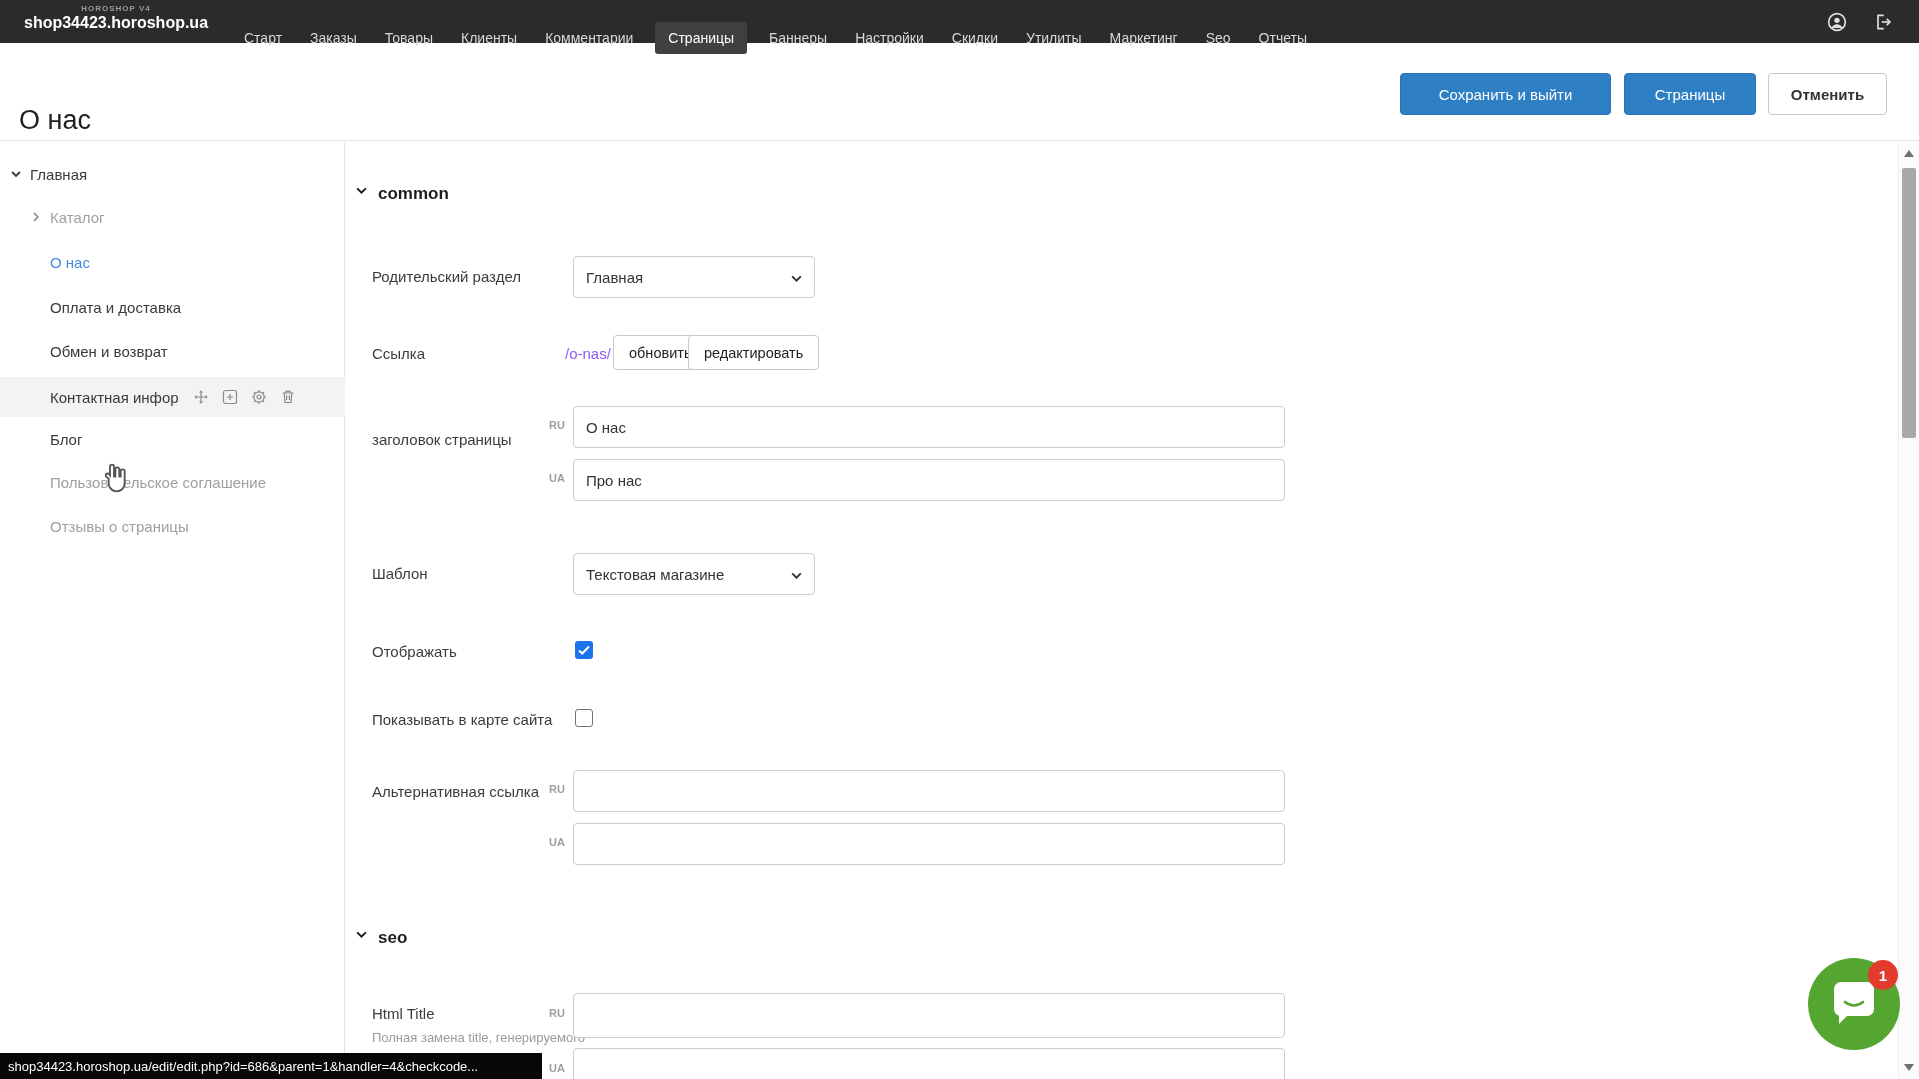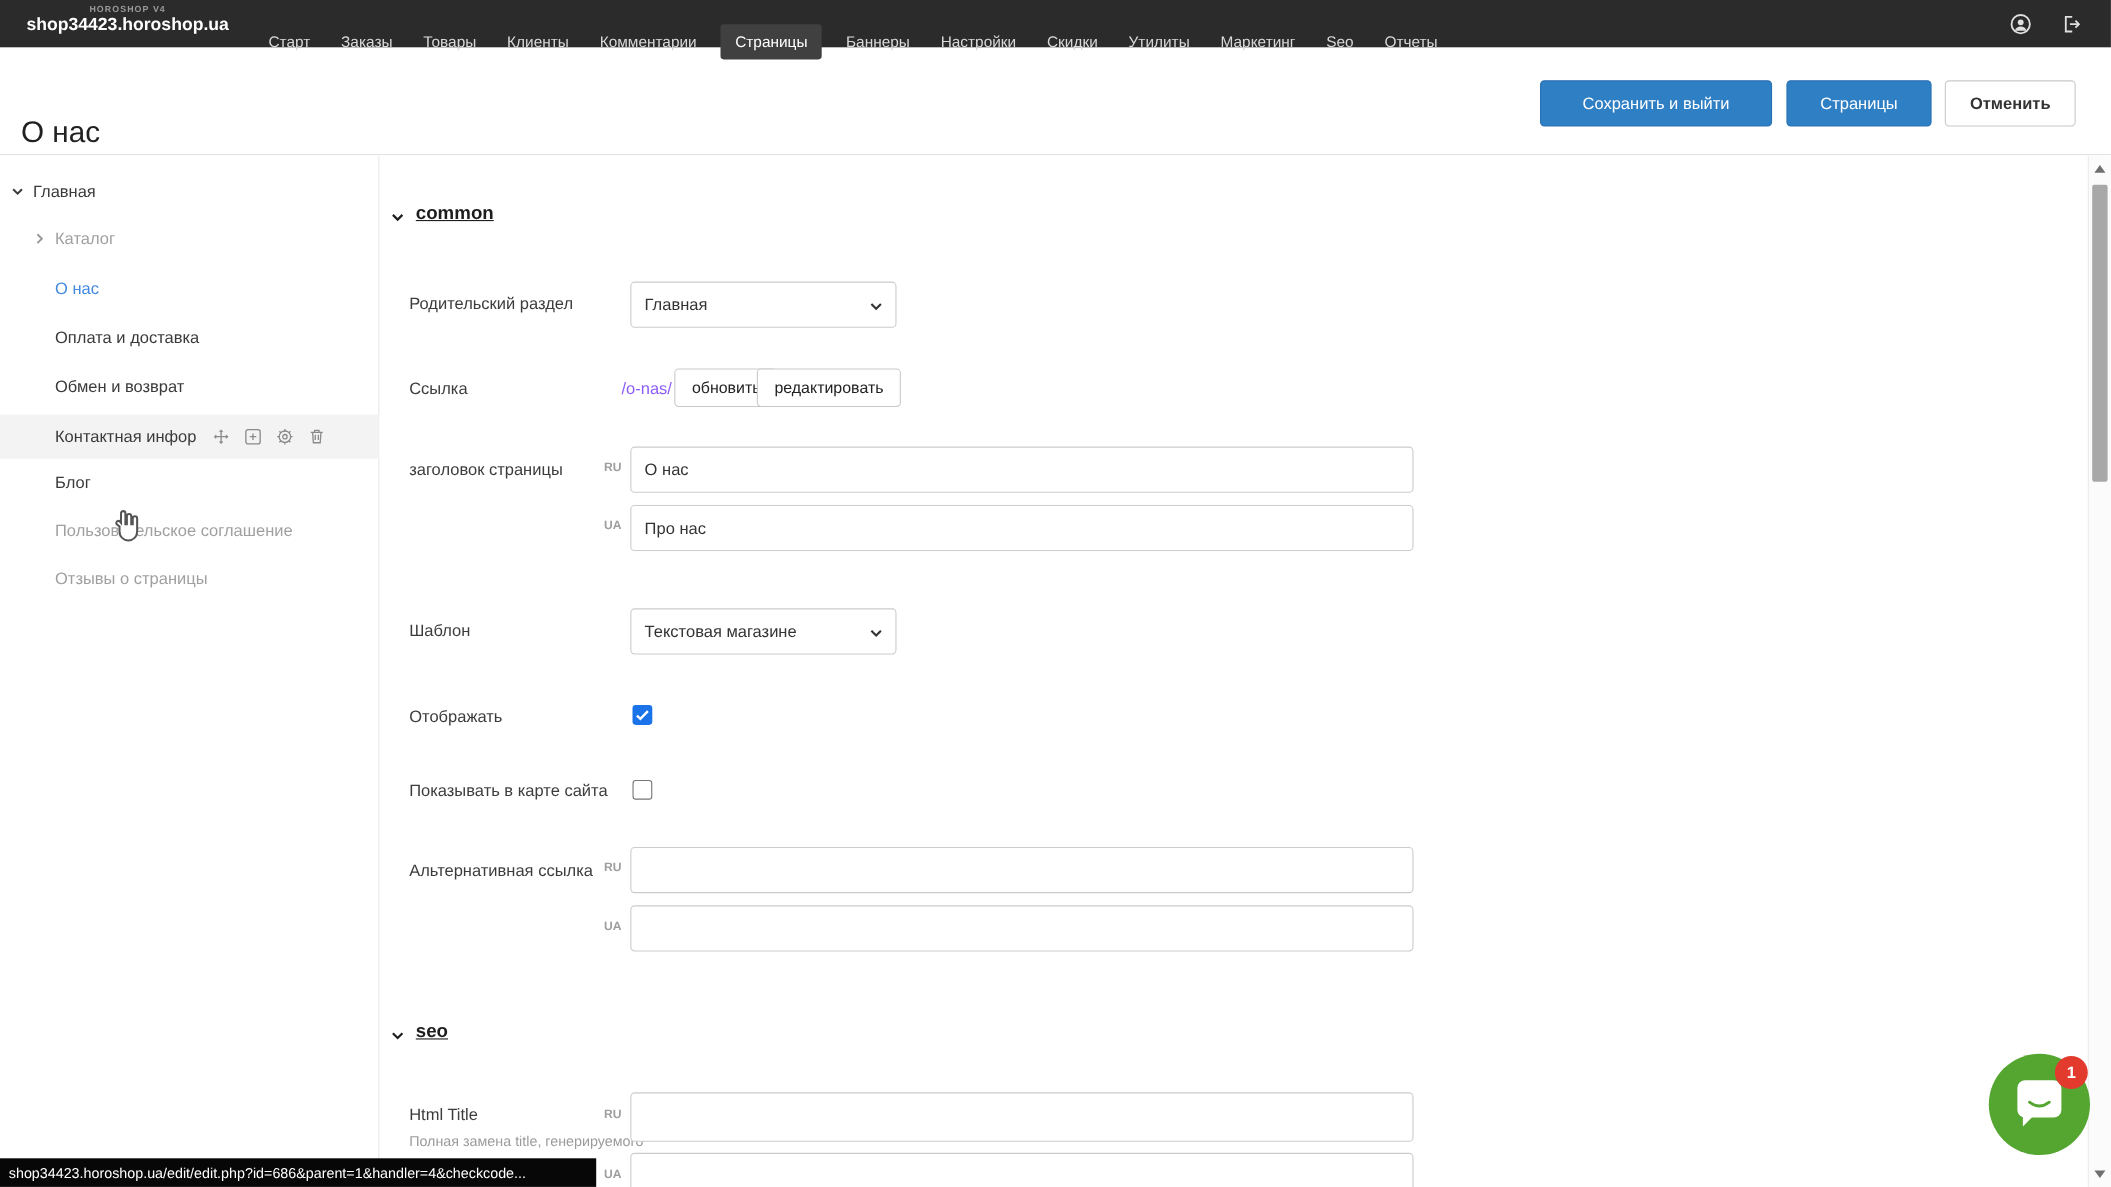--- a/index.html
+++ b/index.html
@@ -44,22 +44,22 @@
   .t-gray { color:#a0a0a0; }
   .t-blue { color:#4489e0; }
   .tree-actions { display:flex; align-items:center; gap:13px; margin-left:14px; }
   .tree-actions svg { width:16px; height:16px; display:block; cursor:pointer; }
   .hand-cursor { position:absolute; left:100px; top:320px; width:32px; height:32px;
                  z-index:40; pointer-events:none; }
 
   
   .main { position:absolute; left:345px; top:142px; width:1553px; height:937px;
           background:#fff; overflow:hidden; }
-  .section-head { position:absolute; display:flex; align-items:flex-end; gap:10px;
-                  font-size:17px; font-weight:bold; color:#1d1d1d; cursor:pointer;text-decoration:underline; }
+  .section-head { position:absolute; display:flex; align-items:flex-start; gap:10px;
+                  font-size:17px; font-weight:bold; color:#1d1d1d; cursor:pointer; }
   .section-head svg { width:13px; height:13px; }
   .f-label { position:absolute; font-size:15px; color:#3c3c3c; white-space:nowrap; }
   .f-hint  { position:absolute; font-size:13px; color:#9b9b9b; white-space:nowrap; }
   .lang-badge { position:absolute; width:26px; text-align:right; font-size:11px;
                 color:#9e9e9e; font-weight:bold; }
   .t-input { position:absolute; left:228px; width:712px; height:42px;
              border:1px solid #ccc; border-radius:4px; font-size:15px; color:#333;
              padding:0 12px; font-family:"Liberation Sans", sans-serif; background:#fff; }
   .t-select { position:absolute; left:228px; width:242px; height:42px;
               border:1px solid #ccc; border-radius:4px; font-size:15px; color:#333;
@@ -229,21 +229,21 @@
     <svg viewBox="0 0 12 12">
       <path d="M2 4l4 4 4-4" fill="none" stroke="#333" stroke-width="1.8"></path>
       </svg>
   </div>
 
   <div class="f-label" style="left:27px; top:203px;">Ссылка</div>
   <div class="link-path" style="left:220px; top:203px;">/o-nas/</div>
   <div class="mini-btn" style="left:268px; top:193px;">обновить</div>
   <div class="mini-btn" style="left:343px; top:193px;">редактировать</div>
 
-  <div class="f-label" style="left:27px; top:277px;">заголовок страницы</div>
+  <div class="f-label" style="left:27px; top:289px;">заголовок страницы</div>
   <div class="lang-badge" style="left:194px; top:277px;">RU</div>
   <input class="t-input" style="top: 264px;" value="О нас">
   <div class="lang-badge" style="left:194px; top:330px;">UA</div>
   <input class="t-input" style="top: 317px;" value="Про нас">
 
   <div class="f-label" style="left:27px; top:423px;">Шаблон</div>
   <div class="t-select" style="top:411px;">
     <span>Текстовая магазине</span>
     <svg viewBox="0 0 12 12">
       <path d="M2 4l4 4 4-4" fill="none" stroke="#333" stroke-width="1.8"></path>

